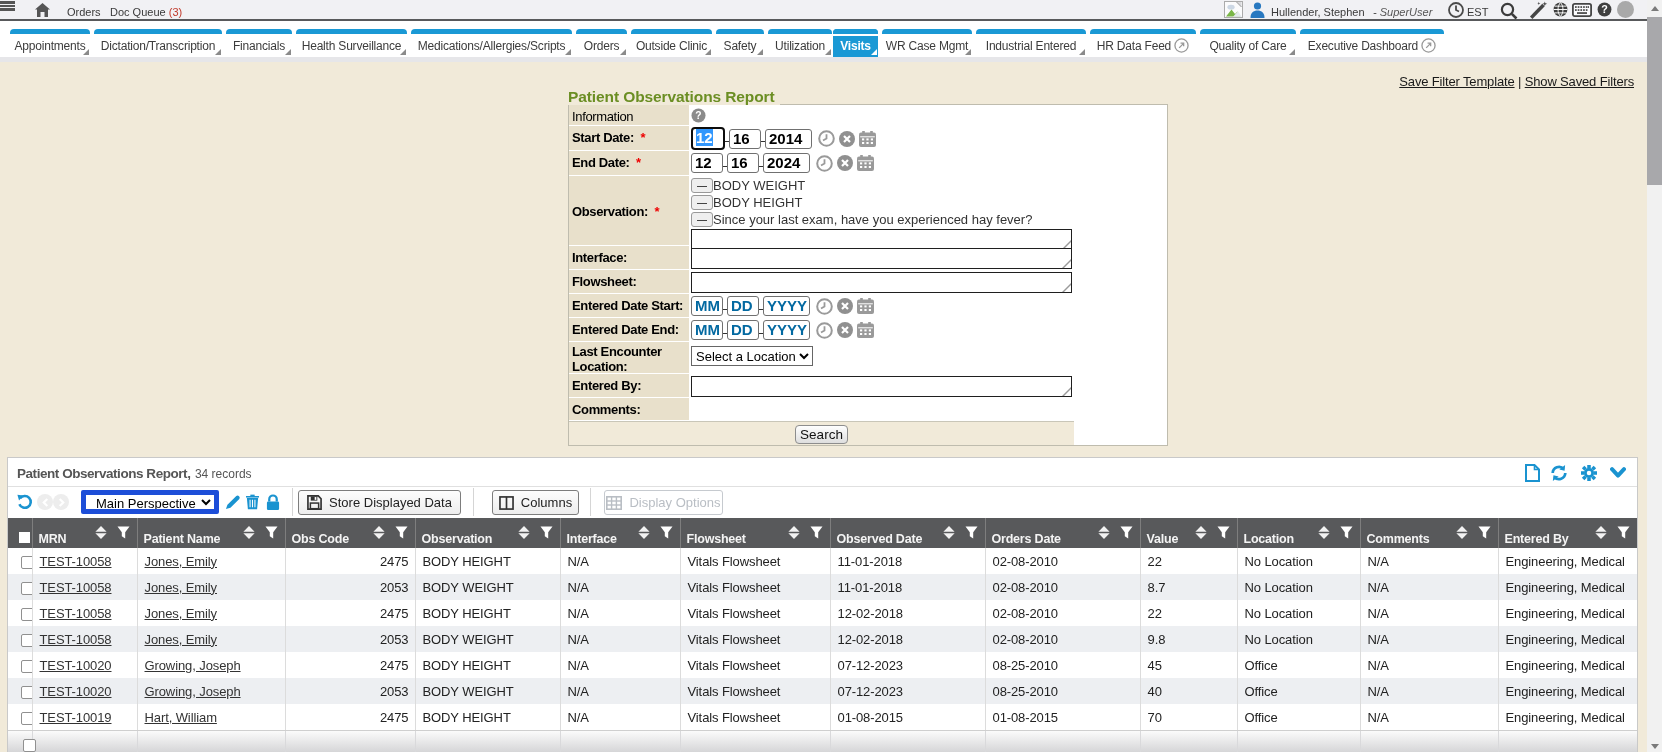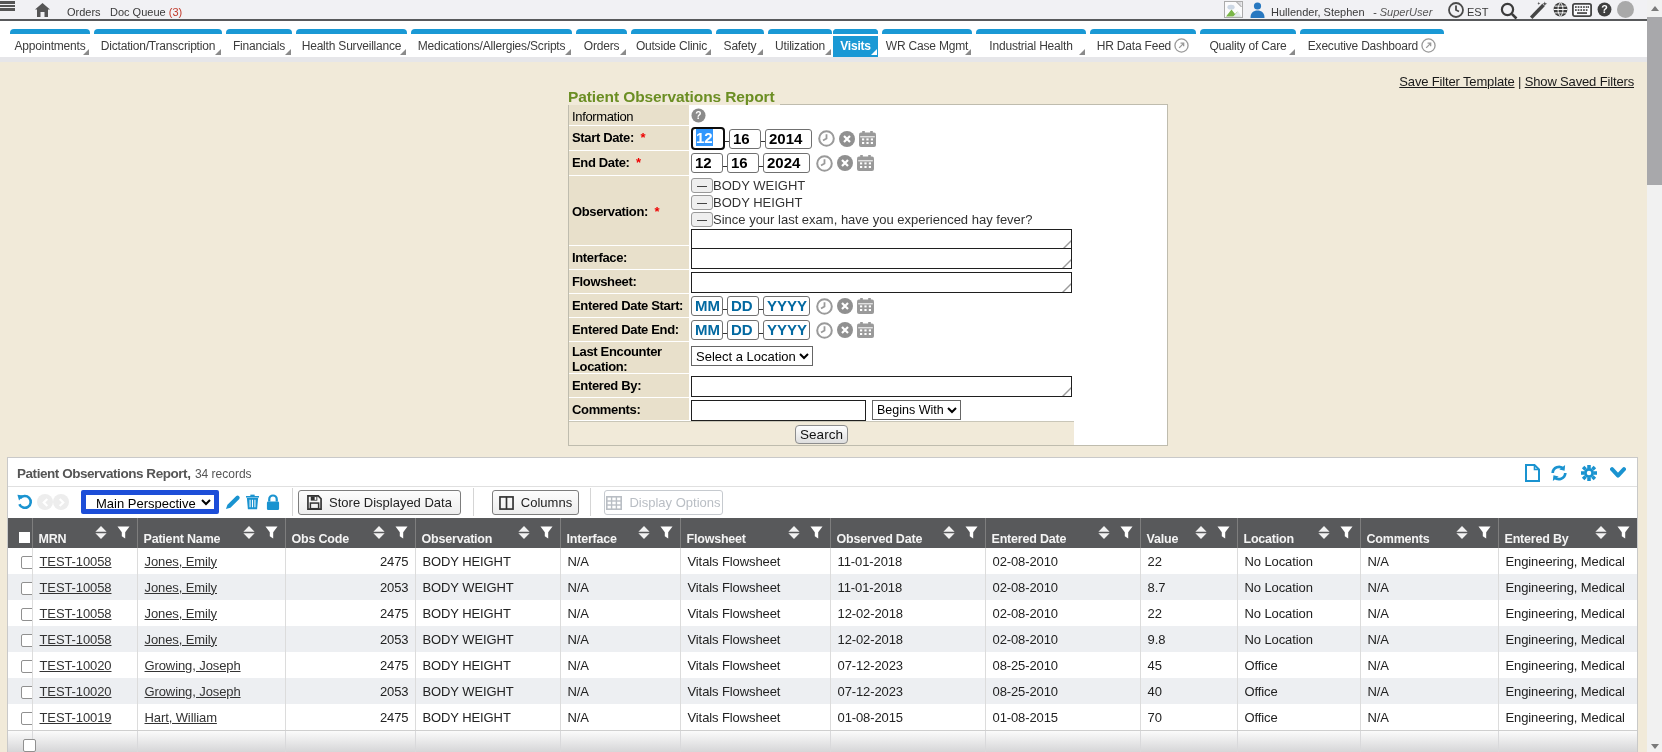--- a/index.html
+++ b/index.html
@@ -207,21 +207,21 @@
       <div class="lbl">Visits</div>
       <div class="corner"></div>
     </div>
   <div class="tab" style="left:882px;width:90px">
       <div class="blue"></div>
       <div class="lbl">WR Case Mgmt</div>
       <div class="corner"></div>
     </div>
   <div class="tab" style="left:976px;width:110px">
       <div class="blue"></div>
-      <div class="lbl">Industrial Health</div>
+      <div class="lbl">Industrial Entered</div>
       <div class="corner"></div>
     </div>
   <div class="tab" style="left:1090px;width:106px">
       <div class="blue"></div>
       <div class="lbl">HR Data Feed <svg width="15" height="15" viewBox="0 0 16 16" style="vertical-align:-3px">
           <circle cx="8" cy="8" r="7" fill="none" stroke="#999" stroke-width="1.4"></circle>
           <path d="M5.5 10.5 L10 6 M7 5.5 L10.3 5.5 L10.3 8.8" stroke="#999" stroke-width="1.4" fill="none"></path>
         </svg></div>
     </div>
   <div class="tab" style="left:1200px;width:96px">
@@ -401,21 +401,20 @@
     <div class="frow" style="height:32px">
         <div class="flabel" style="padding-top:2px">Last Encounter Location:</div>
         <div class="ffield" style="padding-top:4px"><select class="sel"><option>Select a Location</option></select></div>
       </div>
     <div class="frow" style="height:24px">
         <div class="flabel">Entered By:</div>
         <div class="ffield"><span class="tbox wide"></span></div>
       </div>
     <div class="frow" style="height:23px">
         <div class="flabel">Comments:</div>
-        <div class="ffield"><span class="tbox" style="width:175px"></span><select class="sel" style="margin-left:6px;font-size:12.5px"><option>Begins With</option></select></div>
       </div>
     <div class="frow" style="height:24px;border-bottom:none;background:#f1ead9;border-top:1px solid #c9c6b8;display:block;text-align:center"><button id="searchbtn">Search</button></div>
   </div>
 </div>
 <div id="panel">
   <div id="ptitle"><span class="pt-bold">Patient Observations Report,</span> <span class="pt-n">34 records</span>
     <span id="picons">
       <svg width="15" height="18" viewBox="0 0 15 18">
           <path d="M1 1 H9.5 L14 5.5 V17 H1 Z" fill="none" stroke="#1a93d0" stroke-width="2"></path>
           <path d="M9.5 1 V5.5 H14" fill="none" stroke="#1a93d0" stroke-width="1.6"></path>
@@ -551,21 +550,21 @@
                 <path d="M6 13 L0.4 7.3 H11.6 Z" fill="#f2f2f2"></path>
               </svg><svg width="13" height="13" viewBox="0 0 13 13" style="margin-left:10px">
                 <path d="M0.5 0.5 H12.5 L8.2 6.2 V12.5 L4.8 10.2 V6.2 Z" fill="#fff"></path>
               </svg></span></th>
       <th><span class="ht">Observed Date</span><span class="hicons"><svg width="12" height="13" viewBox="0 0 12 13">
                 <path d="M6 0 L11.6 5.7 H0.4 Z" fill="#f2f2f2"></path>
                 <path d="M6 13 L0.4 7.3 H11.6 Z" fill="#f2f2f2"></path>
               </svg><svg width="13" height="13" viewBox="0 0 13 13" style="margin-left:10px">
                 <path d="M0.5 0.5 H12.5 L8.2 6.2 V12.5 L4.8 10.2 V6.2 Z" fill="#fff"></path>
               </svg></span></th>
-      <th><span class="ht">Entered Date</span><span class="hicons"><svg width="12" height="13" viewBox="0 0 12 13">
+      <th><span class="ht">Orders Date</span><span class="hicons"><svg width="12" height="13" viewBox="0 0 12 13">
                 <path d="M6 0 L11.6 5.7 H0.4 Z" fill="#f2f2f2"></path>
                 <path d="M6 13 L0.4 7.3 H11.6 Z" fill="#f2f2f2"></path>
               </svg><svg width="13" height="13" viewBox="0 0 13 13" style="margin-left:10px">
                 <path d="M0.5 0.5 H12.5 L8.2 6.2 V12.5 L4.8 10.2 V6.2 Z" fill="#fff"></path>
               </svg></span></th>
       <th><span class="ht">Value</span><span class="hicons"><svg width="12" height="13" viewBox="0 0 12 13">
                 <path d="M6 0 L11.6 5.7 H0.4 Z" fill="#f2f2f2"></path>
                 <path d="M6 13 L0.4 7.3 H11.6 Z" fill="#f2f2f2"></path>
               </svg><svg width="13" height="13" viewBox="0 0 13 13" style="margin-left:10px">
                 <path d="M0.5 0.5 H12.5 L8.2 6.2 V12.5 L4.8 10.2 V6.2 Z" fill="#fff"></path>

